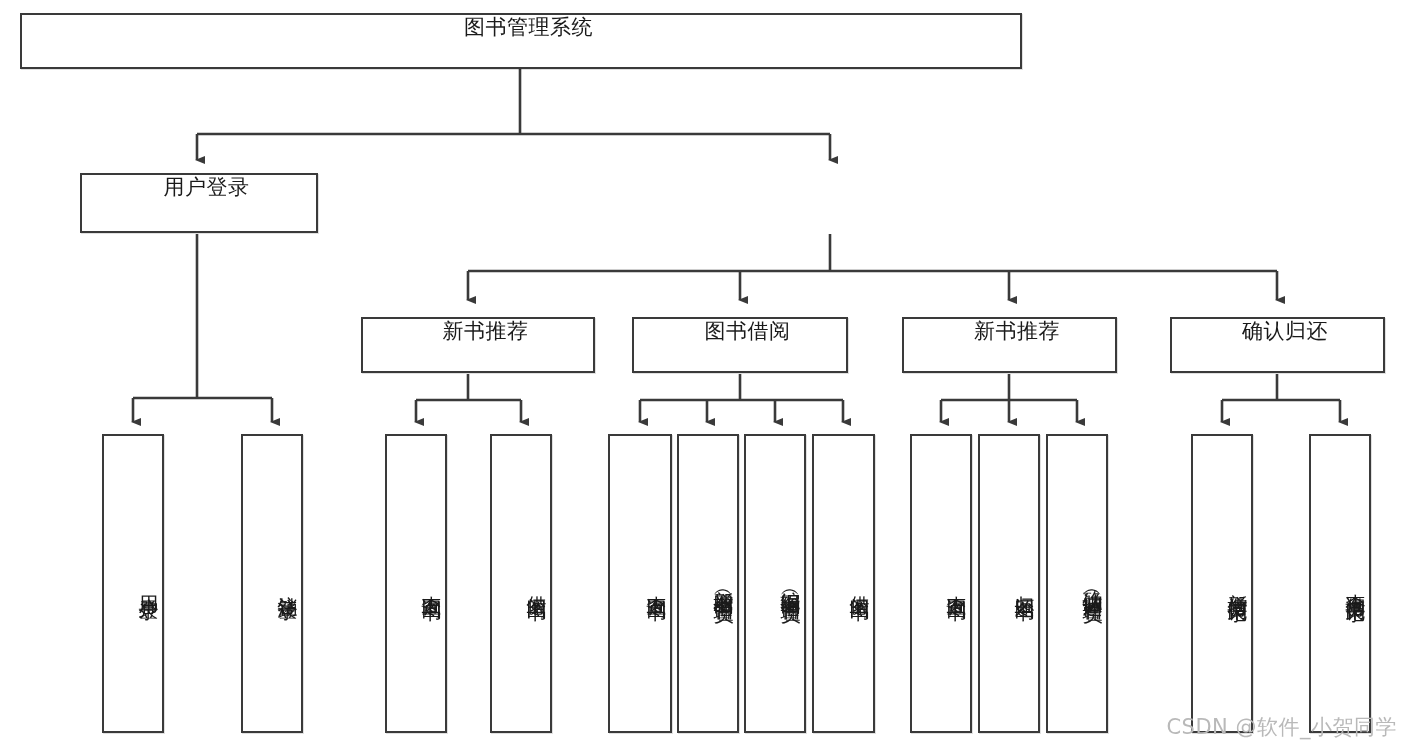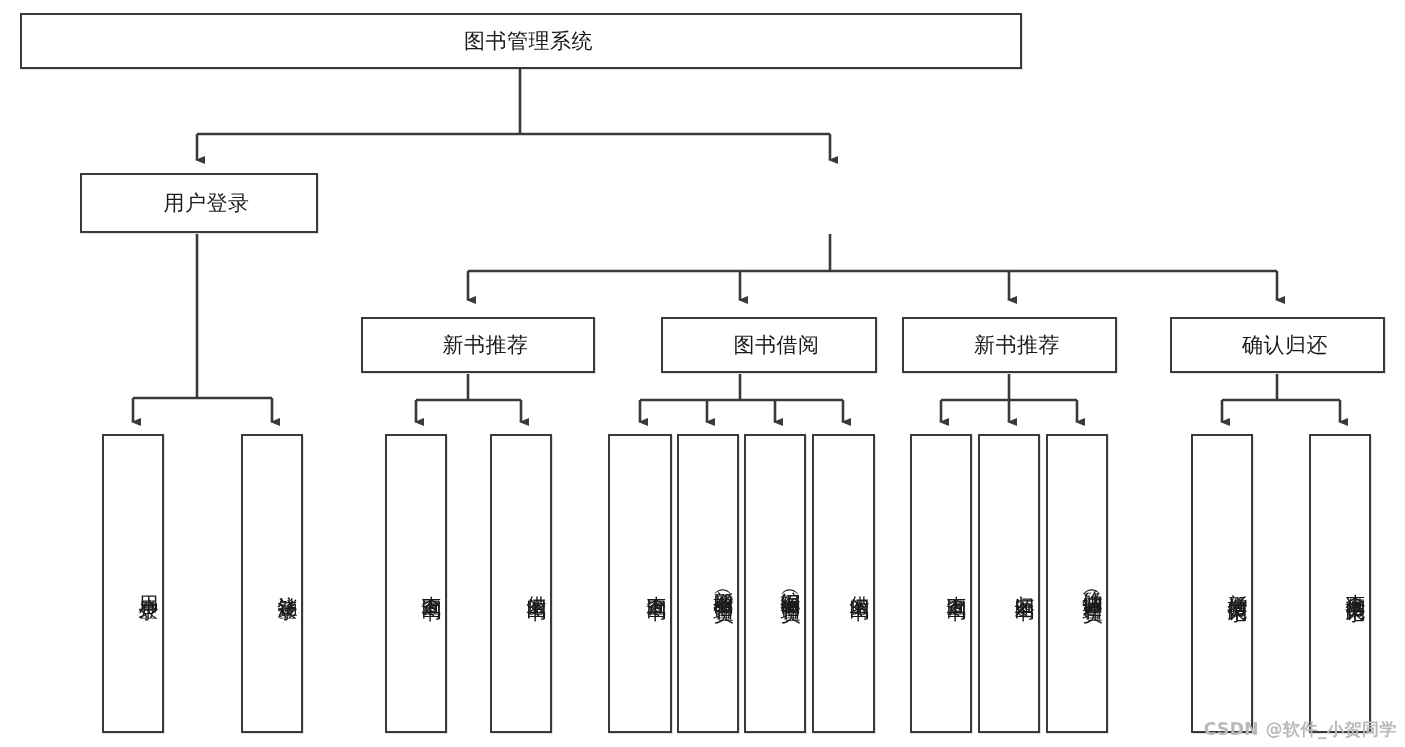--- a/index.html
+++ b/index.html
@@ -16,21 +16,20 @@
   #diagram {
     position: absolute;
     left: 0; top: 0;
     width: 1405px; height: 747px;
   }
   .node {
     position: absolute;
     border: 2.5px solid #3a3a3a;
     background: #ffffff;
     display: flex;
-    align-items: center;
     justify-content: center;
     color: #1a1a1a;
     box-shadow: 1px 1px 0 rgba(0,0,0,0.12);
     padding-left: 15px;
   }
   .node.h {
     font-size: 21px;
     line-height: 1.15;
     letter-spacing: 0.5px;
   }
@@ -53,25 +52,24 @@
   svg.links {
     position: absolute;
     left: 0; top: 0;
     width: 1405px; height: 747px;
     pointer-events: none;
   }
   .watermark {
     position: absolute;
     right: 8px;
     bottom: 6px;
-    font-size: 17px;
+    font-size: 21px;
     color: #b9b9b9;
     letter-spacing: 0.5px;
     white-space: nowrap;
-    font-weight: bold;
   }
 </style>
 </head>
 <body>
 
 <div id="diagram">
 
   <svg class="links" viewBox="0 0 1405 747" xmlns="http://www.w3.org/2000/svg">
     <defs>
       <marker id="arrow" markerWidth="10" markerHeight="10" refX="5" refY="8" orient="auto" markerUnits="userSpaceOnUse">
@@ -126,21 +124,21 @@
     <span>图书管理系统</span>
   </div>
 
   <div class="node h" style="left:80px; top:173px; width:238px; height:60px;">
     <span>用户登录</span>
   </div>
 
   <div class="node h" style="left:361px; top:317px; width:234px; height:56px;">
     <span>新书推荐</span>
   </div>
-  <div class="node h" style="left:632px; top:317px; width:216px; height:56px;margin-left:29px;">
+  <div class="node h" style="left:632px; top:317px; width:216px; height:56px;">
     <span>图书借阅</span>
   </div>
   <div class="node h" style="left:902px; top:317px; width:215px; height:56px;">
     <span>新书推荐</span>
   </div>
   <div class="node h" style="left:1170px; top:317px; width:215px; height:56px;">
     <span>确认归还</span>
   </div>
 
   <div class="node v" style="left:102px; top:434px; width:62px; height:299px;">

